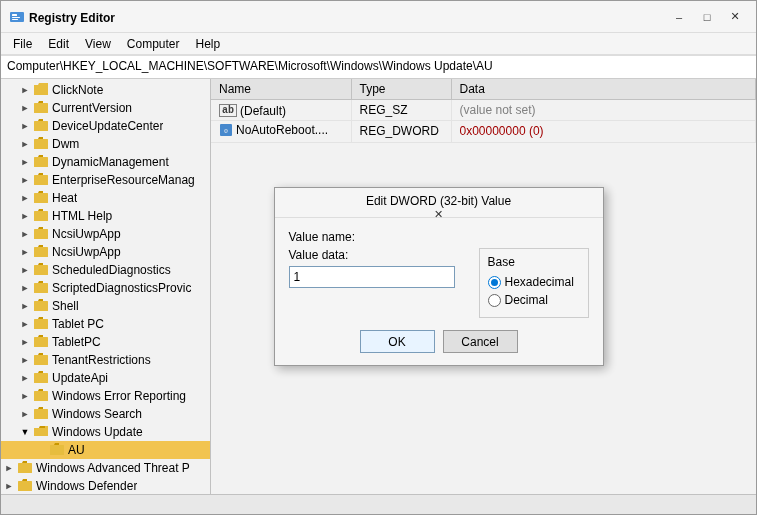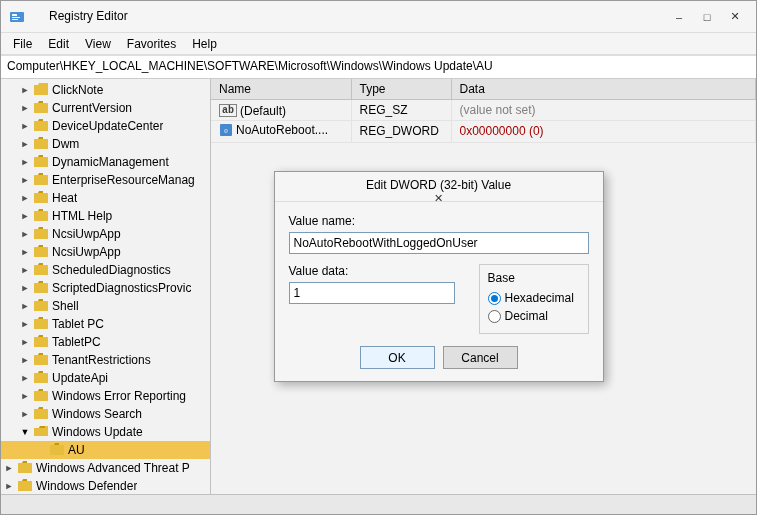--- a/index.html
+++ b/index.html
@@ -27,22 +27,23 @@
       display: flex;
       align-items: center;
       justify-content: space-between;
       padding: 6px 8px;
       height: 32px;
       border-bottom: 1px solid #ddd;
     }
 
     .title-bar-left {
       display: flex;
-      align-items: flex-start;
-      gap: 24px;
+      align-items: flex-end;
+      gap: 4px;
+      font-weight: bold;
     }
 
     .title-bar-icon {
       width: 16px;
       height: 16px;
     }
 
     .title-bar-title {
       font-size: 12px;
       color: #000;
@@ -395,21 +396,21 @@
       <button class="title-btn">–</button>
       <button class="title-btn">□</button>
       <button class="title-btn close">✕</button>
     </div>
   </div>
 
   <div class="menu-bar">
     <span class="menu-item">File</span>
     <span class="menu-item">Edit</span>
     <span class="menu-item">View</span>
-    <span class="menu-item">Favorites</span>
+    <span class="menu-item">Computer</span>
     <span class="menu-item">Help</span>
   </div>
 
   <div class="address-bar">
     <span>Computer\HKEY_LOCAL_MACHINE\SOFTWARE\Microsoft\Windows\Windows Update\AU</span>
   </div>
 
   <div class="main-wrapper">
 
     <div class="content-area">
@@ -737,21 +738,20 @@
     <div class="dialog-overlay">
       <div class="dialog" style="position:relative;top:-20px;left:60px;">
 
         <div class="dialog-title-bar">
           <span class="dialog-title-text">Edit DWORD (32-bit) Value</span>
           <button class="dialog-close-btn">✕</button>
         </div>
 
         <div class="dialog-body">
           <div class="dialog-field-label">Value name:</div>
-          <input class="dialog-input" type="text" value="NoAutoRebootWithLoggedOnUser" readonly="" style="">
 
           <div class="dialog-row">
             <div class="dialog-value-section">
               <div class="dialog-field-label">Value data:</div>
               <input class="dialog-data-input" type="text" value="1" style="">
             </div>
             <div class="dialog-base-section">
               <div class="dialog-base-title">Base</div>
               <label class="radio-option">
                 <span class="radio-circle checked">

